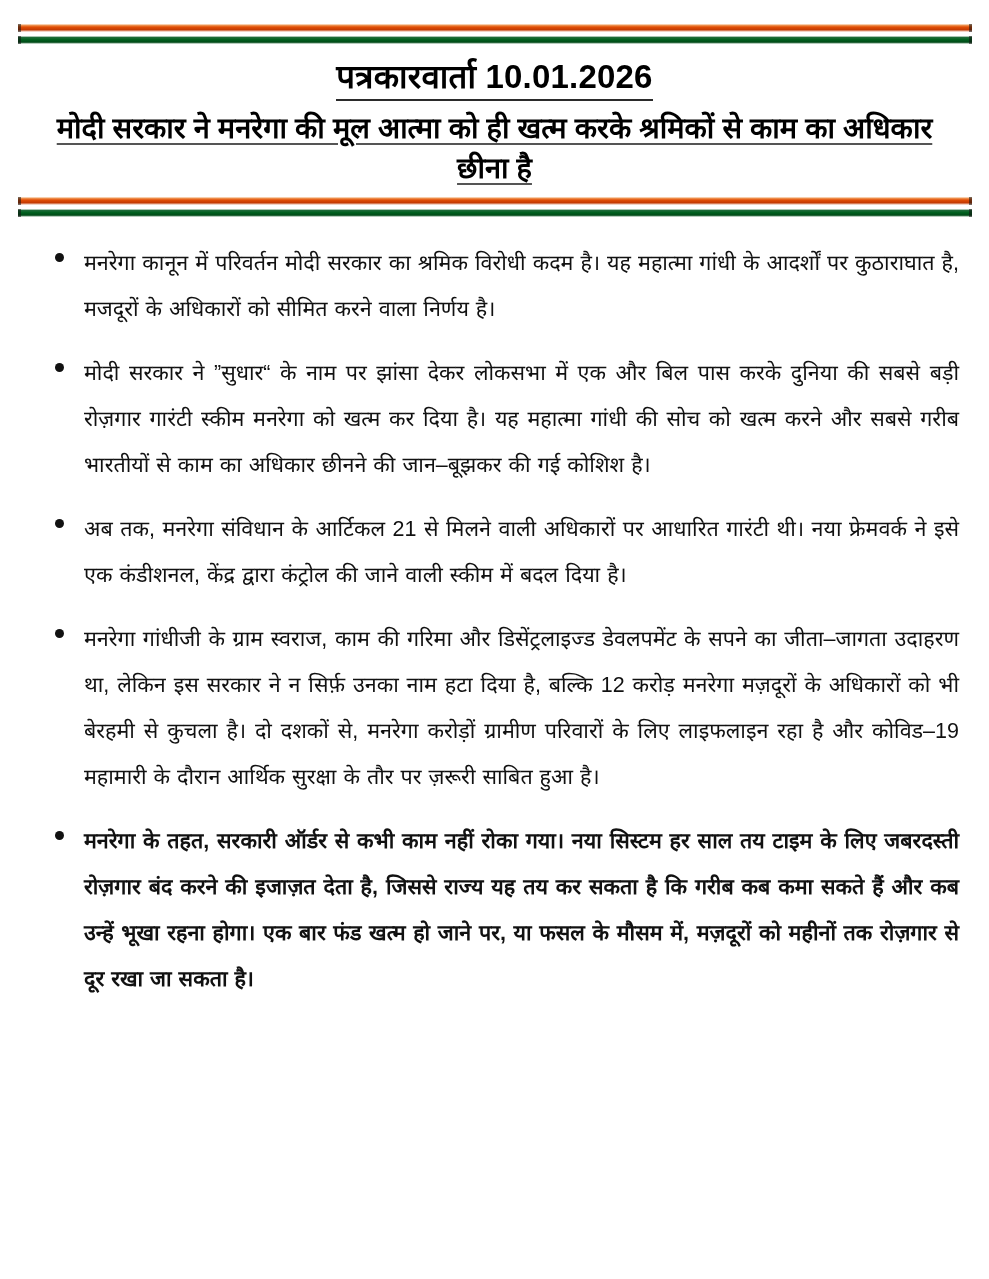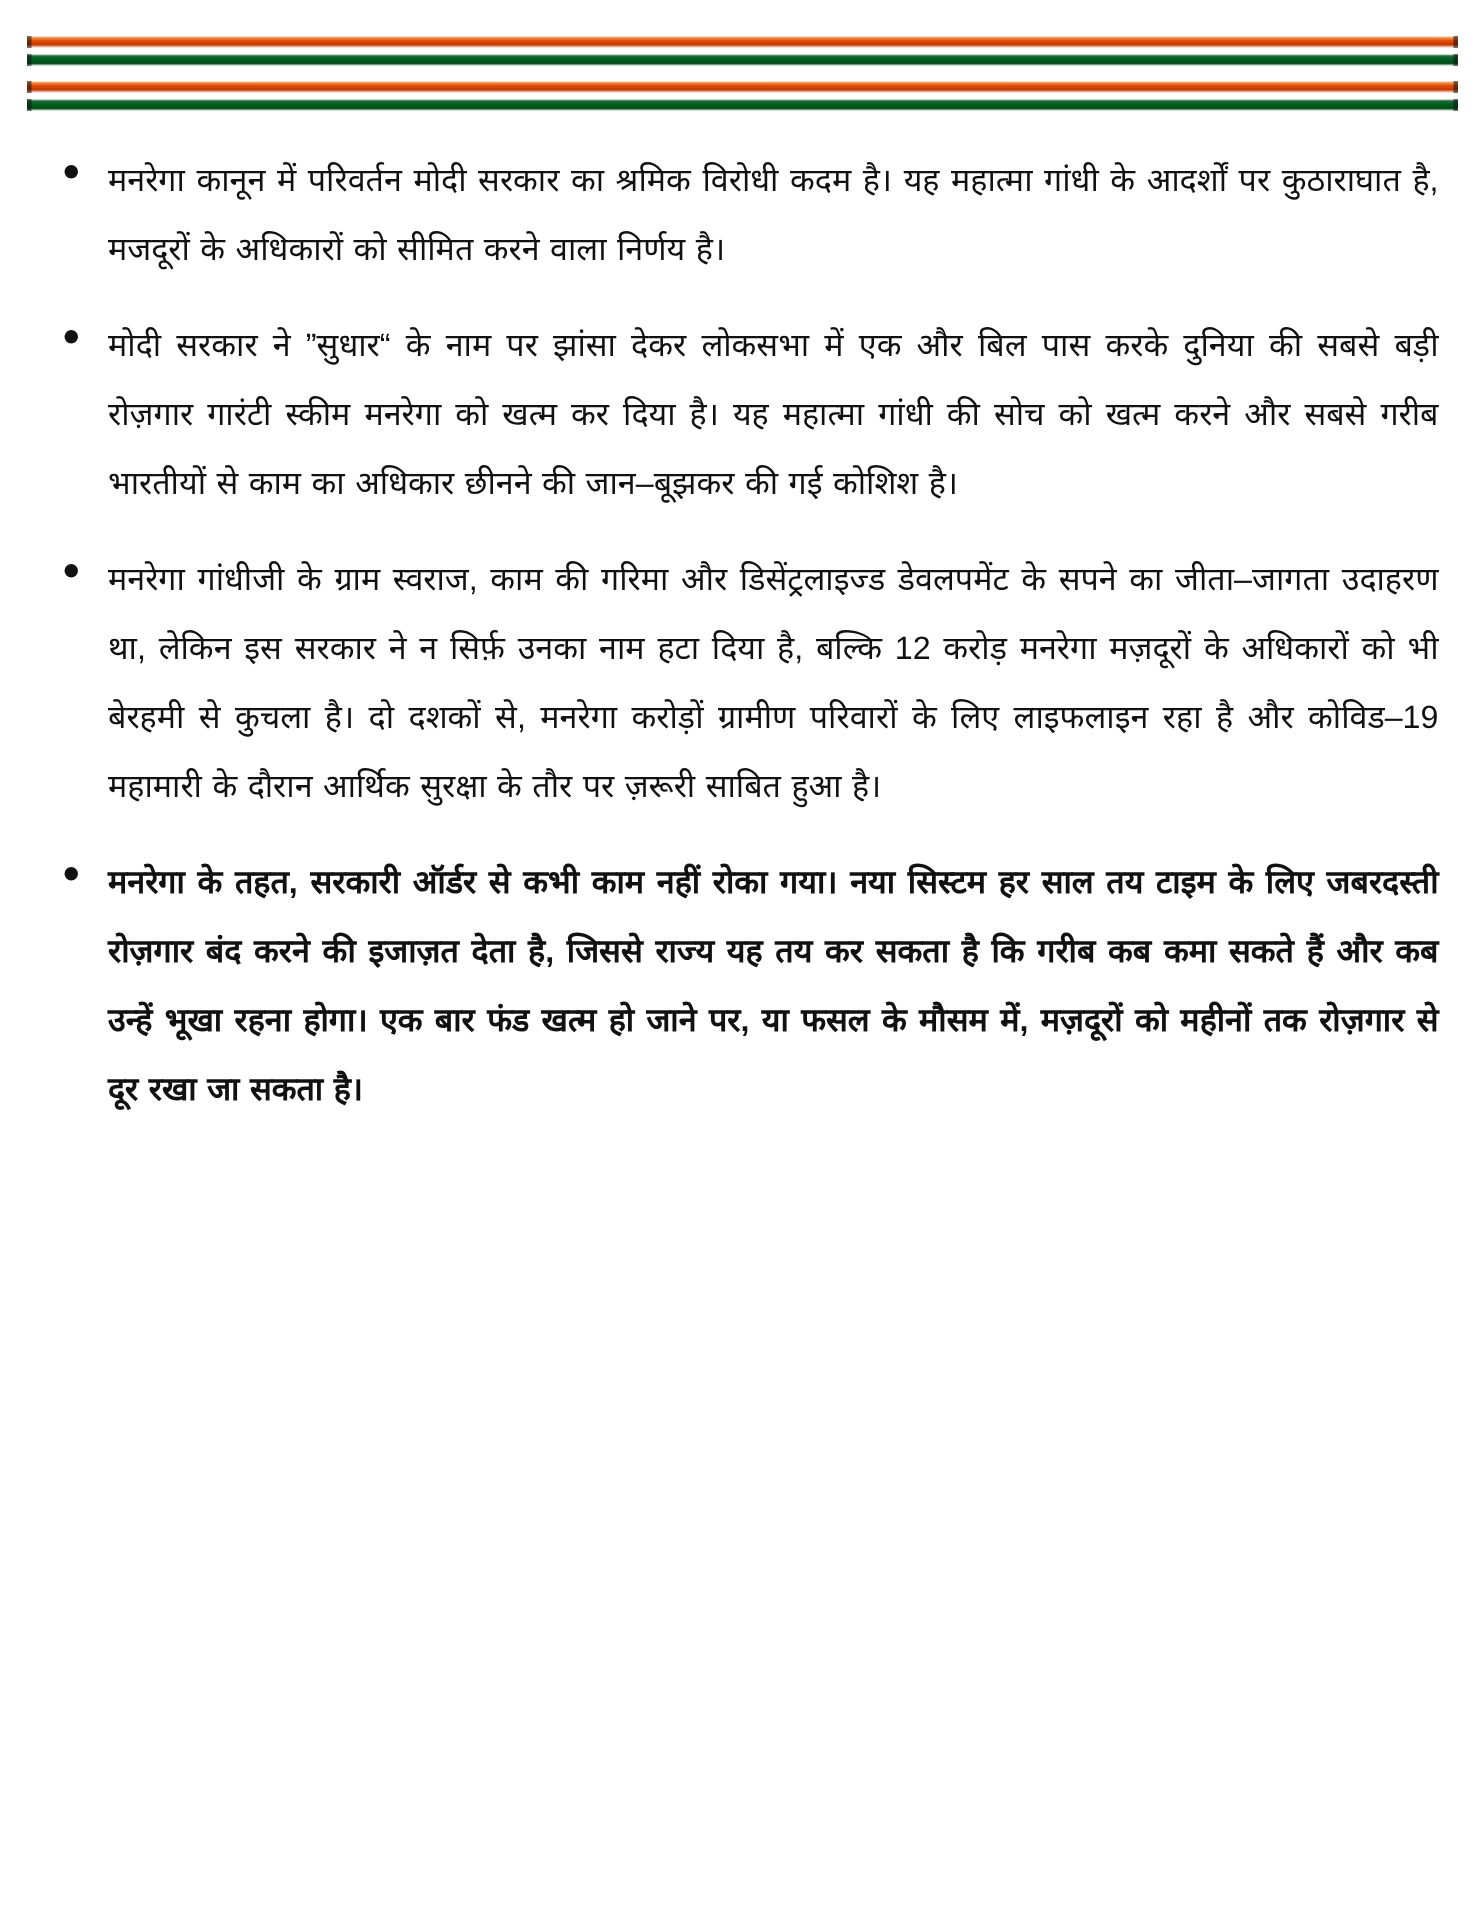--- a/index.html
+++ b/index.html
@@ -105,20 +105,21 @@
     width: 900px;
     text-decoration: underline;
     text-decoration-color: #555555;
     text-underline-offset: 5px;
     text-decoration-thickness: 2px;
   }
 
   
   .body-wrap {
     padding: 22px 24px 0 24px;
+    margin-left: 12px;
   }
   ul.points {
     list-style: none;
     margin: 0;
     padding: 0;
   }
   ul.points > li {
     position: relative;
     padding-left: 48px;
     margin: 0 0 18px 0;
@@ -149,39 +150,49 @@
 </head>
 <body>
 
 <div class="page">
 
   <div class="tricolor tricolor-top">
     <div class="band saffron"></div>
     <div class="band green"></div>
   </div>
 
+  <div class="header">
+    <div>
+      <h1 class="doc-title">पत्रकारवार्ता 10.01.2026</h1>
+    </div>
+    <h2 class="doc-subtitle">मोदी सरकार ने मनरेगा की मूल आत्मा को ही खत्म करके श्रमिकों से काम का अधिकार छीना है</h2>
+  </div>
 
   <div class="tricolor tricolor-bottom">
     <div class="band saffron"></div>
     <div class="band green"></div>
   </div>
 
   <div class="body-wrap">
     <ul class="points">
 
       <li>
         <span class="bullet-dot"></span>
         <span class="point-text">मनरेगा कानून में परिवर्तन मोदी सरकार का श्रमिक विरोधी कदम है। यह महात्मा गांधी के आदर्शों पर कुठाराघात है, मजदूरों के अधिकारों को सीमित करने वाला निर्णय है।</span>
       </li>
 
       <li>
         <span class="bullet-dot"></span>
         <span class="point-text">मोदी सरकार ने ”सुधार“ के नाम पर झांसा देकर लोकसभा में एक और बिल पास करके दुनिया की सबसे बड़ी रोज़गार गारंटी स्कीम मनरेगा को खत्म कर दिया है। यह महात्मा गांधी की सोच को खत्म करने और सबसे गरीब भारतीयों से काम का अधिकार छीनने की जान–बूझकर की गई कोशिश है।</span>
       </li>
 
+      <li>
+        <span class="bullet-dot"></span>
+        <span class="point-text">अब तक, मनरेगा संविधान के आर्टिकल 21 से मिलने वाली अधिकारों पर आधारित गारंटी थी। नया फ्रेमवर्क ने इसे एक कंडीशनल, केंद्र द्वारा कंट्रोल की जाने वाली स्कीम में बदल दिया है।</span>
+      </li>
 
       <li>
         <span class="bullet-dot"></span>
         <span class="point-text">मनरेगा गांधीजी के ग्राम स्वराज, काम की गरिमा और डिसेंट्रलाइज्ड डेवलपमेंट के सपने का जीता–जागता उदाहरण था, लेकिन इस सरकार ने न सिर्फ़ उनका नाम हटा दिया है, बल्कि 12 करोड़  मनरेगा मज़दूरों के अधिकारों को भी बेरहमी से कुचला है। दो दशकों से, मनरेगा करोड़ों ग्रामीण परिवारों के लिए लाइफलाइन रहा है और कोविड–19 महामारी के दौरान आर्थिक सुरक्षा के तौर पर ज़रूरी साबित हुआ है।</span>
       </li>
 
 
       <li>
         <span class="bullet-dot"></span>
         <span class="point-text">मनरेगा के तहत, सरकारी ऑर्डर से कभी काम नहीं रोका गया। नया सिस्टम हर साल तय टाइम के लिए जबरदस्ती रोज़गार बंद करने की इजाज़त देता है, जिससे राज्य यह तय कर सकता है कि गरीब कब कमा सकते हैं और कब उन्हें भूखा रहना होगा। एक बार फंड खत्म हो जाने पर, या फसल के मौसम में, मज़दूरों को महीनों तक रोज़गार से दूर रखा जा सकता है।</span>

